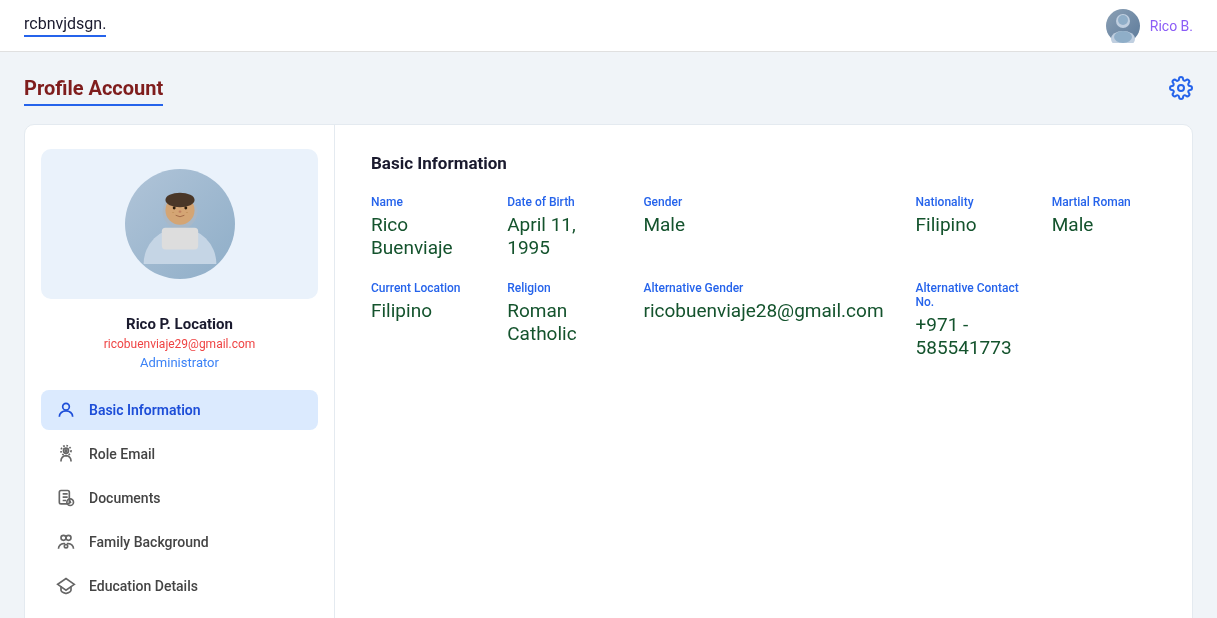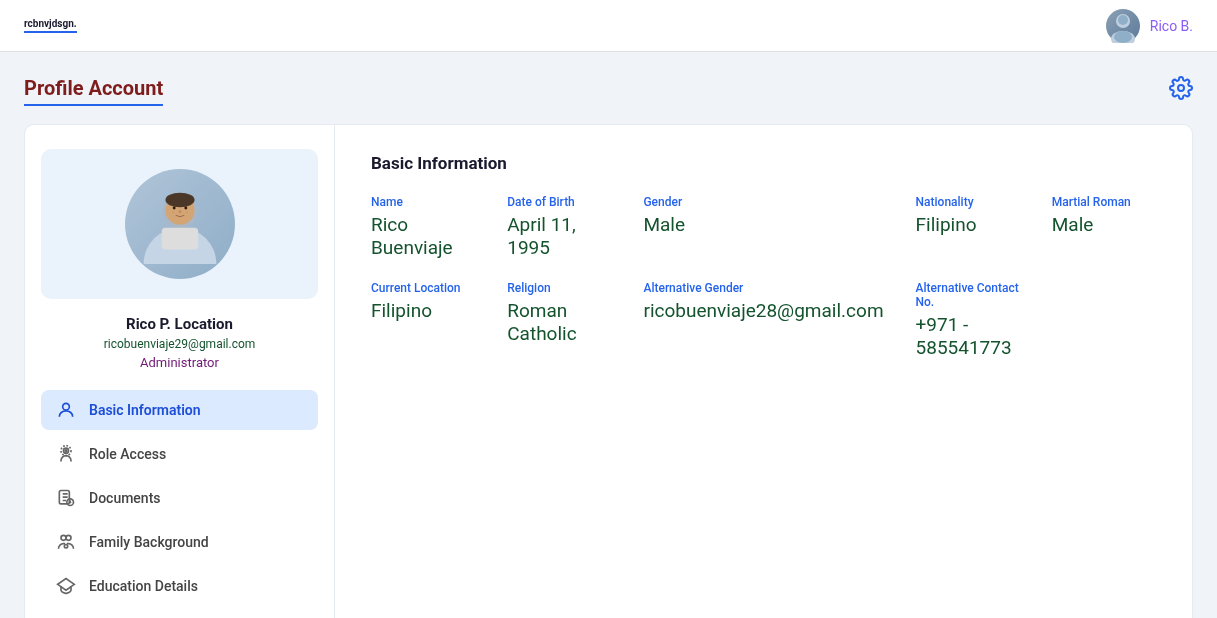--- a/index.html
+++ b/index.html
@@ -13,22 +13,22 @@
     .navbar {
       background: #fff;
       border-bottom: 1px solid #e0e0e0;
       display: flex;
       align-items: center;
       justify-content: space-between;
       padding: 0 24px;
       height: 52px;
     }
     .navbar-brand {
-      font-size: 10px;
-      font-weight: 700;
+      font-size: 16px;
+      font-weight: 400;
       color: #1a1a2e;
       border-bottom: 2px solid #2563eb;
       padding-bottom: 2px;
     }
     .navbar-user {
       display: flex;
       align-items: center;
       gap: 10px;
       color: #8b5cf6;
       font-size: 14px;
@@ -123,27 +123,27 @@
 
     .profile-name {
       font-size: 15px;
       font-weight: 700;
       color: #1a1a2e;
       text-align: center;
       margin-bottom: 4px;
     }
     .profile-email {
       font-size: 12px;
-      color: #14532d;
+      color: #ef4444;
       text-align: right;
       margin-bottom: 4px;
     }
     .profile-role {
       font-size: 13px;
-      color: #701a75;
+      color: #3b82f6;
       text-align: center;
       margin-bottom: 20px;
     }
 
     
     .nav-item {
       width: 100%;
       display: flex;
       align-items: center;
       gap: 12px;
@@ -273,21 +273,21 @@
 
       <div class="nav-item">
         <span class="nav-icon">
           <svg width="20" height="20" viewBox="0 0 24 24" fill="none" stroke="#666" stroke-width="2">
             <circle cx="12" cy="8" r="3"></circle>
             <circle cx="12" cy="8" r="6" stroke-dasharray="2 2"></circle>
             <path d="M6 21v-1a6 6 0 0 1 12 0v1"></path>
             <circle cx="12" cy="8" r="1" fill="#666"></circle>
           </svg>
         </span>
-        <span>Role Access</span>
+        <span>Role Email</span>
       </div>
 
       <div class="nav-item">
         <span class="nav-icon">
           <svg width="20" height="20" viewBox="0 0 24 24" fill="none" stroke="#666" stroke-width="2">
             <rect x="4" y="3" width="12" height="16" rx="2"></rect>
             <path d="M8 7h6M8 11h6M8 15h4"></path>
             <circle cx="17" cy="17" r="4"></circle>
             <path d="M17 15v2l1 1"></path>
           </svg>

